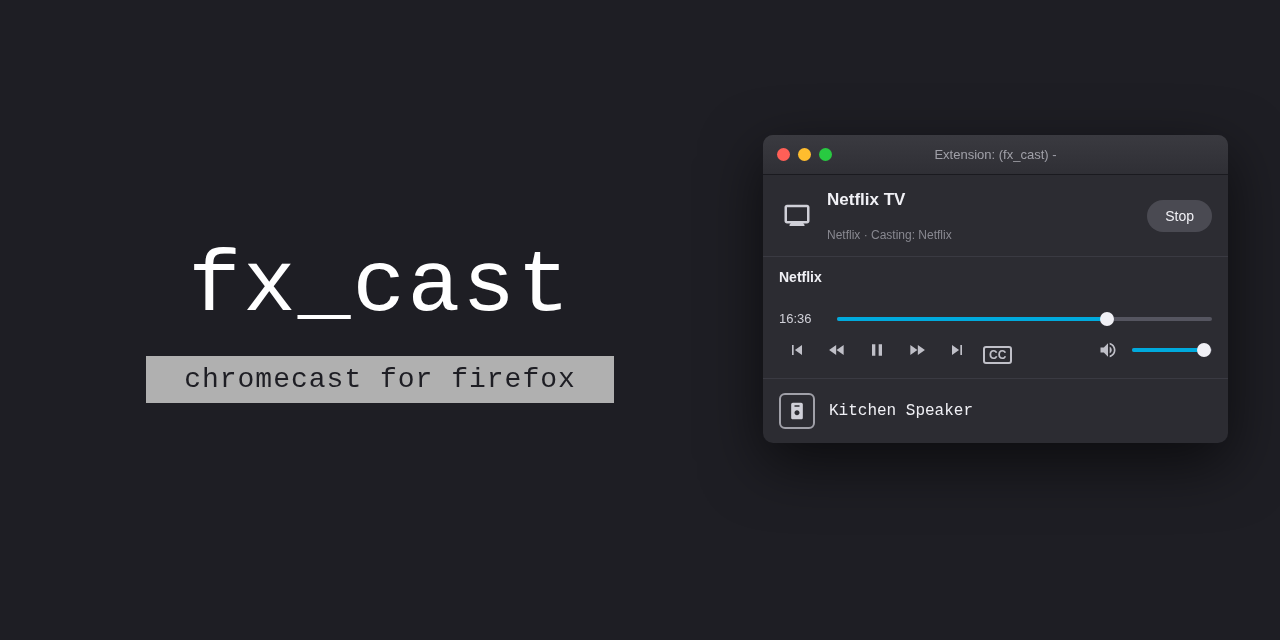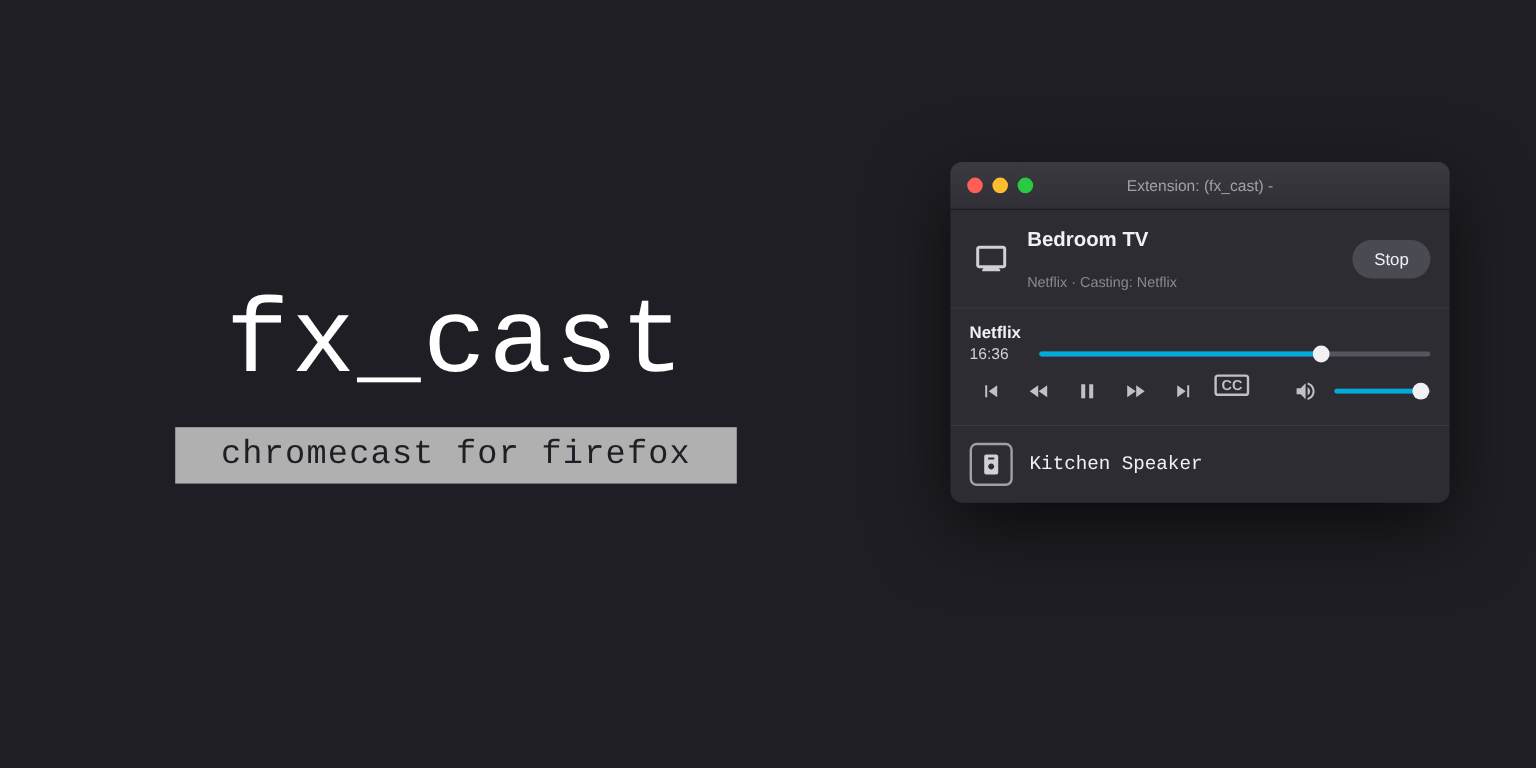--- a/index.html
+++ b/index.html
@@ -45,22 +45,22 @@
       font-size: 28px;
       font-weight: 400;
       color: #1e1e24;
       letter-spacing: 1px;
     }
 
     
     .popup-window {
       position: absolute;
       top: 135px;
-      left: 792px;
-      width: 416px;
+      left: 763px;
+      width: 465px;
       background-color: #2c2c32;
       border-radius: 10px;
       overflow: hidden;
       box-shadow: 0 20px 60px rgba(0,0,0,0.6);
     }
 
     
     .title-bar {
       background: linear-gradient(180deg, #3a3a40 0%, #2f2f35 100%);
       height: 40px;
@@ -154,21 +154,21 @@
     
     .media-section {
       padding: 12px 16px 14px;
       border-bottom: 1px solid #3a3a42;
     }
 
     .media-app-name {
       font-size: 14px;
       font-weight: 700;
       color: #f0f0f5;
-      margin-bottom: 2px;
+      margin-bottom: 26px;
     }
 
     
     .progress-row {
       display: flex;
       align-items: center;
       gap: 20px;
       margin-bottom: 10px;
     }
 
@@ -201,21 +201,21 @@
       background-color: #f0f0f5;
       border-radius: 50%;
       position: absolute;
       right: -7px;
       top: -5px;
     }
 
     
     .controls-row {
       display: flex;
-      align-items: flex-start;
+      align-items: flex-end;
       gap: 4px;
     }
 
     .ctrl-btn {
       background: none;
       border: none;
       color: #c0c0c8;
       cursor: pointer;
       padding: 4px 8px;
       display: flex;
@@ -333,21 +333,21 @@
   </div>
 
   <div class="device-section">
     <div class="device-icon">
 
       <svg viewBox="0 0 24 24">
         <path d="M20 3H4c-1.1 0-2 .9-2 2v11c0 1.1.9 2 2 2h3l-1 1v1h12v-1l-1-1h3c1.1 0 2-.9 2-2V5c0-1.1-.9-2-2-2zm0 13H4V5h16v11z"></path>
       </svg>
     </div>
     <div class="device-info">
-      <div class="device-name">Bedroom TV</div>
+      <div class="device-name">Netflix TV</div>
       <div class="device-status">Netflix · Casting: Netflix</div>
     </div>
     <button class="stop-button">Stop</button>
   </div>
 
   <div class="media-section">
     <div class="media-app-name">Netflix</div>
 
     <div class="progress-row">
       <span class="time-label">16:36</span>

